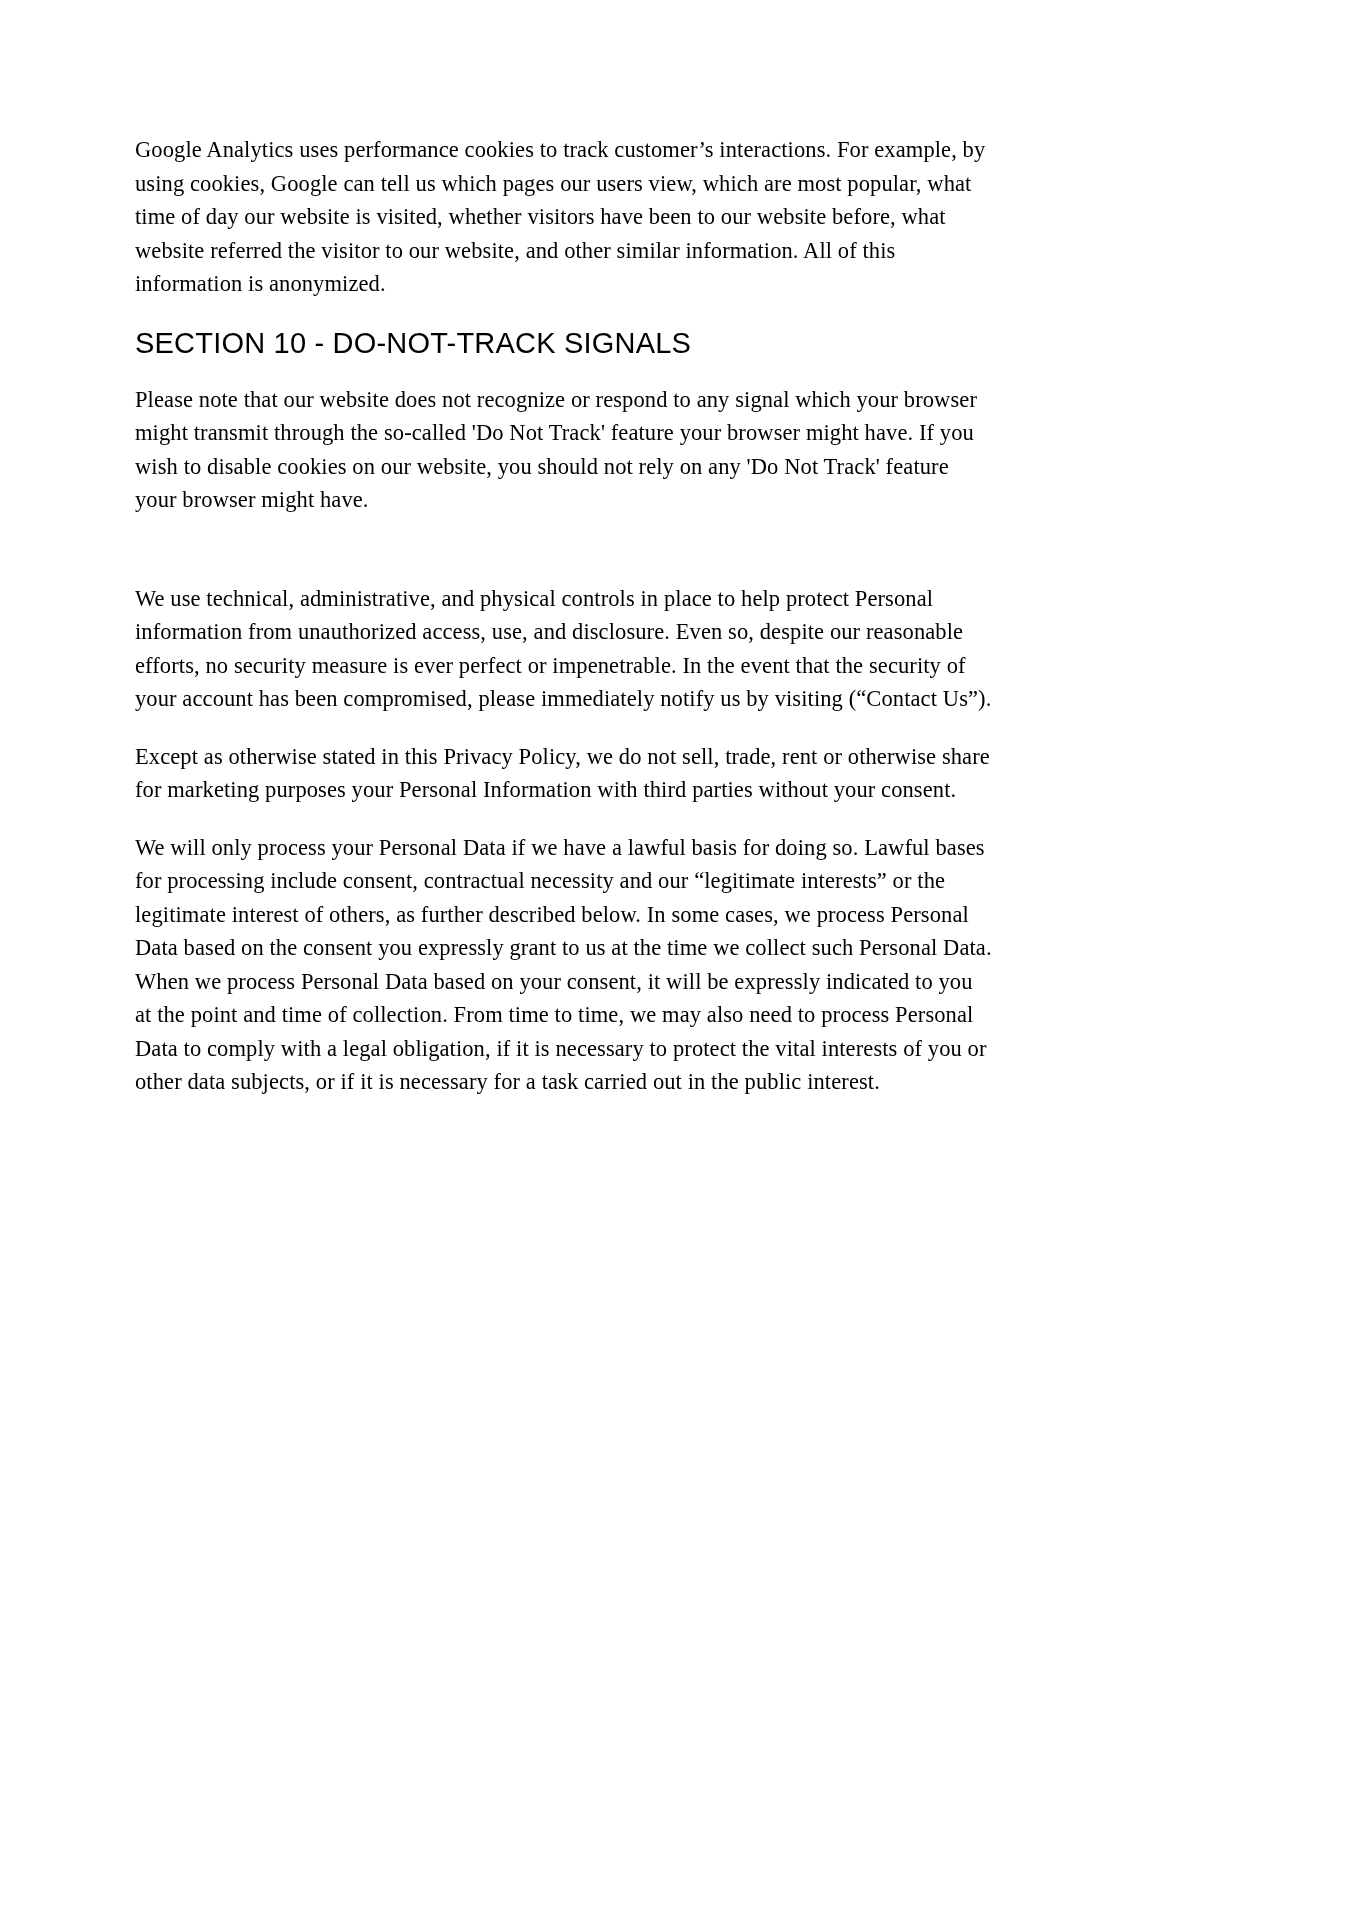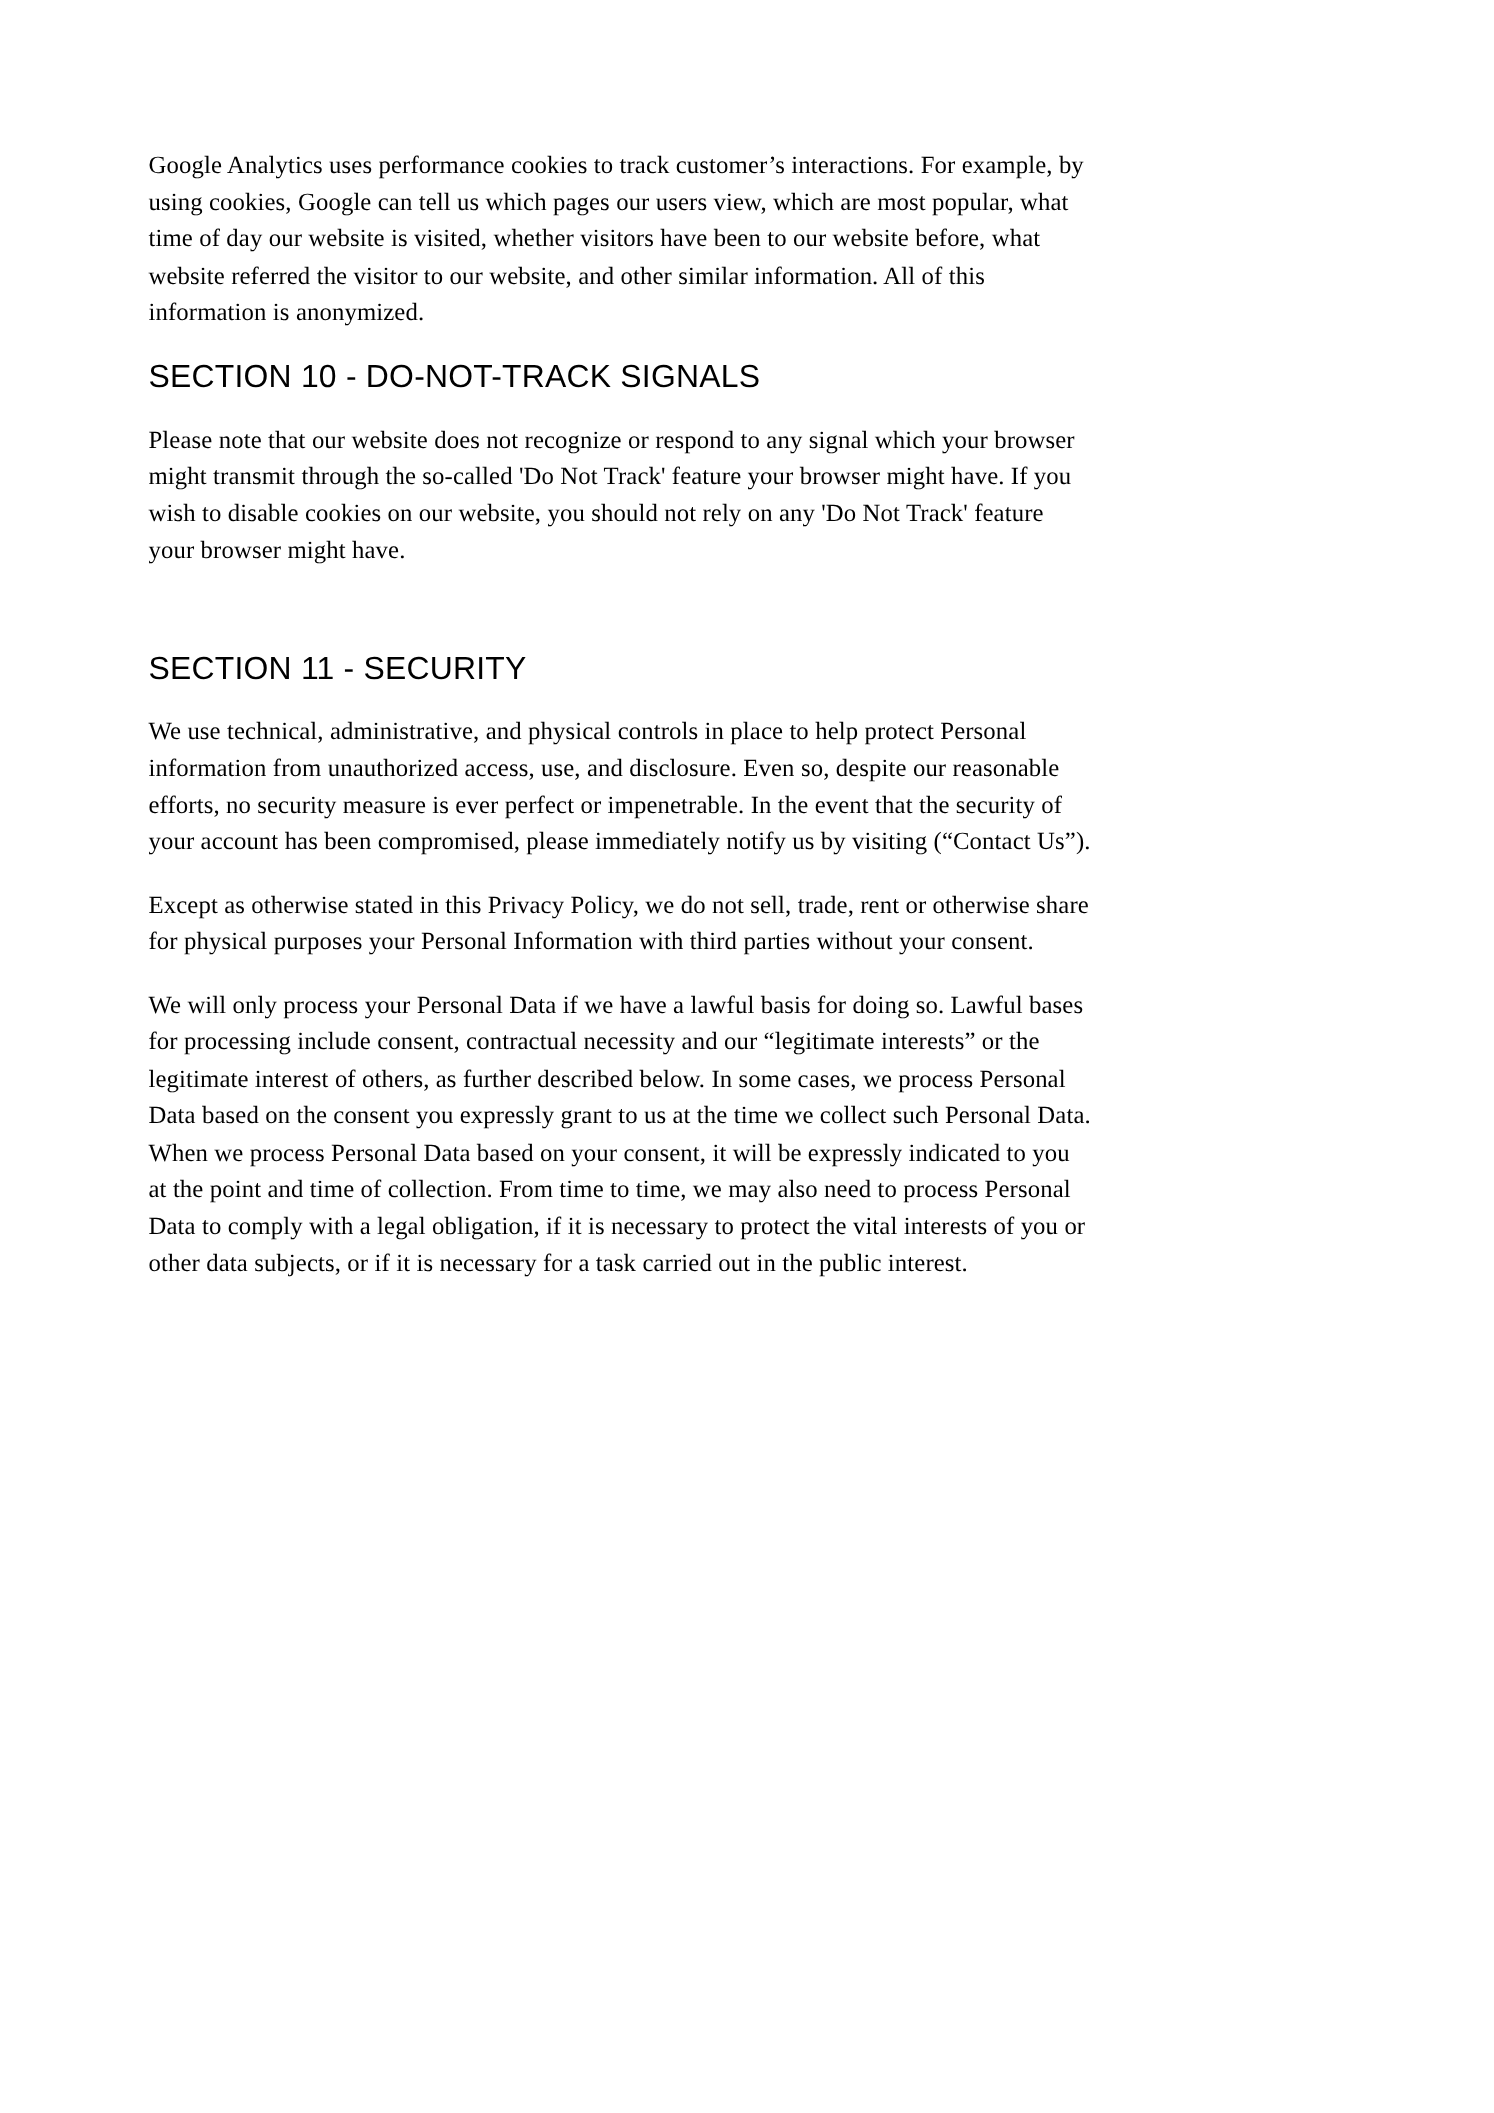--- a/index.html
+++ b/index.html
@@ -46,22 +46,21 @@
 <div class="page">
 
   <p class="doc-paragraph">Google Analytics uses performance cookies to track customer’s interactions. For example, by using cookies, Google can tell us which pages our users view, which are most popular, what time of day our website is visited, whether visitors have been to our website before, what website referred the visitor to our website, and other similar information. All of this information is anonymized.</p>
 
   <h2 class="doc-heading">SECTION 10 - DO-NOT-TRACK SIGNALS</h2>
 
   <p class="doc-paragraph">Please note that our website does not recognize or respond to any signal which your browser might transmit through the so-called 'Do Not Track' feature your browser might have. If you wish to disable cookies on our website, you should not rely on any 'Do Not Track' feature your browser might have.</p>
 
   <div class="blank-line-spacer"></div>
 
-  <h2 class="doc-heading">SECTION 11 - SECURITY</h2>
 
   <p class="doc-paragraph">We use technical, administrative, and physical controls in place to help protect Personal information from unauthorized access, use, and disclosure. Even so, despite our reasonable efforts, no security measure is ever perfect or impenetrable. In the event that the security of your account has been compromised, please immediately notify us by visiting (“Contact Us”).</p>
 
 
-  <p class="doc-paragraph">Except as otherwise stated in this Privacy Policy, we do not sell, trade, rent or otherwise share for physical purposes your Personal Information with third parties without your consent.</p>
+  <p class="doc-paragraph">Except as otherwise stated in this Privacy Policy, we do not sell, trade, rent or otherwise share for marketing purposes your Personal Information with third parties without your consent.</p>
 
   <p class="doc-paragraph">We will only process your Personal Data if we have a lawful basis for doing so. Lawful bases for processing include consent, contractual necessity and our “legitimate interests” or the legitimate interest of others, as further described below. In some cases, we process Personal Data based on the consent you expressly grant to us at the time we collect such Personal Data.  When we process Personal Data based on your consent, it will be expressly indicated to you at the point and time of collection. From time to time, we may also need to process Personal Data to comply with a legal obligation, if it is necessary to protect the vital interests of you or other data subjects, or if it is necessary for a task carried out in the public interest.</p>
 
 </div>
 
 </body></html>

